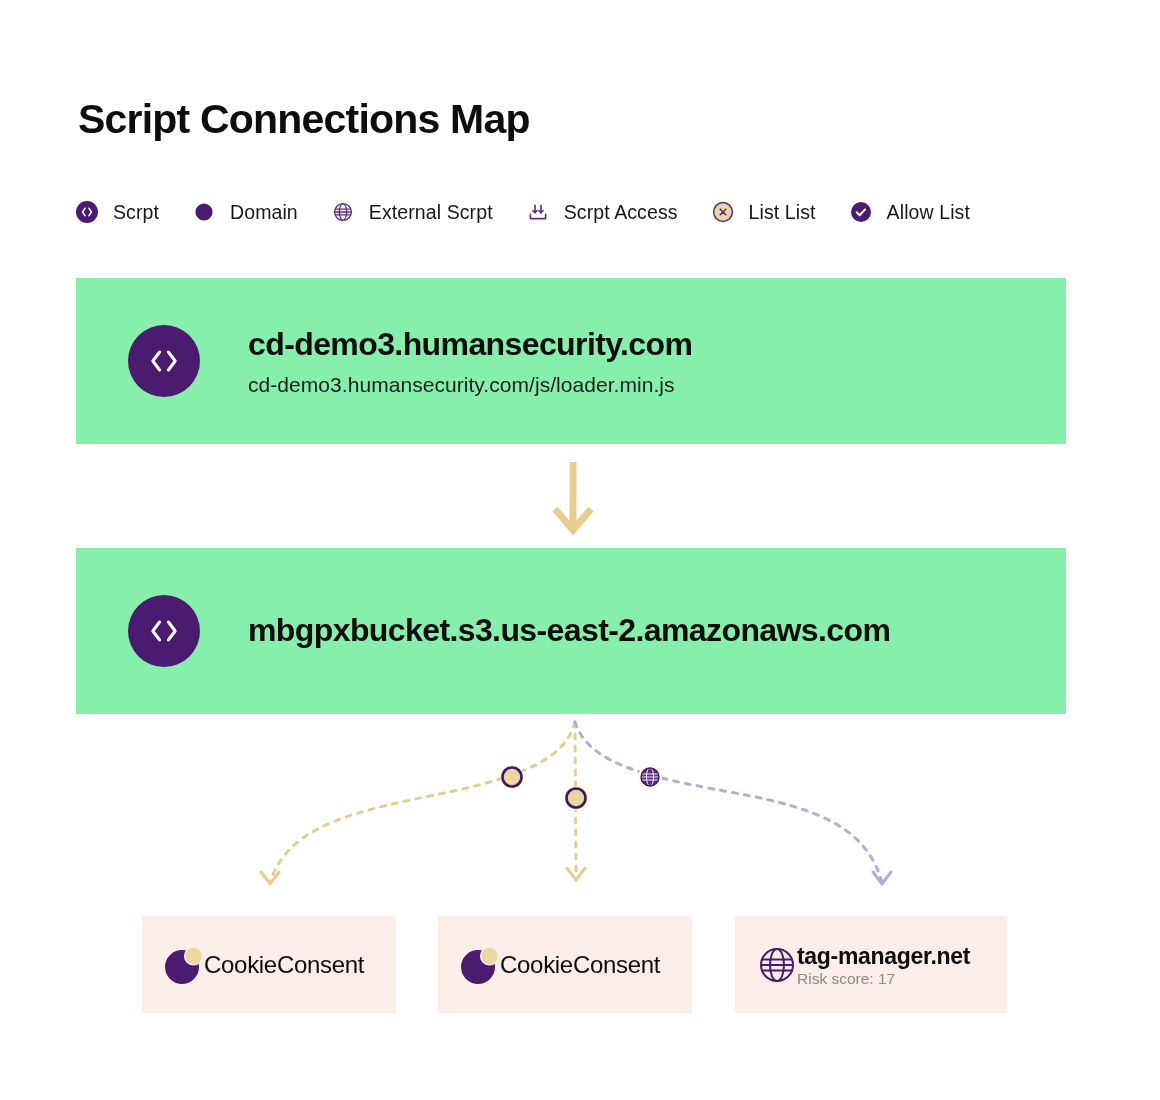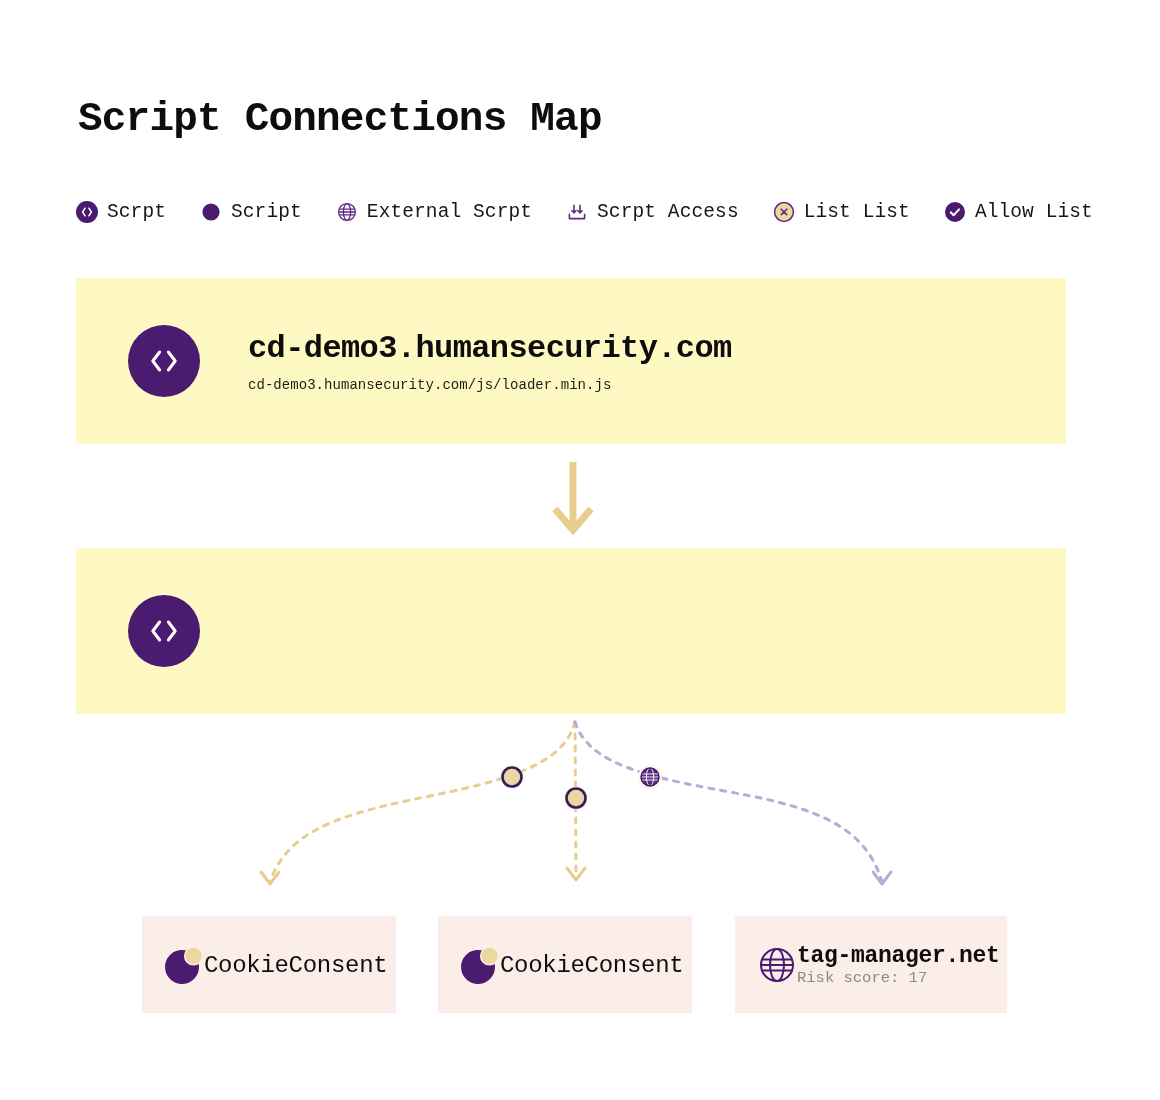--- a/index.html
+++ b/index.html
@@ -2,63 +2,63 @@
 <html><head>
 <meta charset="utf-8">
 <style>
   * { box-sizing: border-box; margin: 0; padding: 0; }
   html, body {
     width: 1160px; height: 1100px;
     background: #ffffff;
     font-family: "Liberation Sans", "DejaVu Sans", sans-serif;
     overflow: hidden;
   }
-  .page { position: relative; width: 1160px; height: 1100px; font-family: Liberation Mono, monospace; }
+  .page { position: relative; width: 1160px; height: 1100px; }
 
   
   .page-title {
     position: absolute; left: 78px; top: 96px;
     font-size: 41px; font-weight: 700; letter-spacing: -0.8px;
     color: #0d0d0d; white-space: nowrap;
   }
 
   
   .legend {
     position: absolute; left: 76px; top: 197px;
     display: flex; align-items: center; gap: 34px;
     height: 30px;
   }
-  .legend-item { display: flex; align-items: center; gap: 9px; }
+  .legend-item { display: flex; align-items: center; gap: 15px; }
   .legend-label {
     font-size: 19.5px; color: #171717; white-space: nowrap;
     letter-spacing: 0.1px;
   }
   .lg-ico { width: 22px; height: 22px; flex: 0 0 22px; display:block; }
 
   
   .node-card {
     position: absolute;
-    background: #fef9c3;
+    background: #86efac;
     display: flex; align-items: center;
   }
   .node-card.card-a { left: 76px; top: 278px; width: 990px; height: 166px; }
   .node-card.card-b { left: 76px; top: 548px; width: 990px; height: 166px; }
   .node-ico-wrap { position: absolute; left: 52px; top: 50%; transform: translateY(-50%); }
   .script-circle {
     width: 72px; height: 72px; border-radius: 50%;
     background: #4A1B6E; display: flex; align-items: center; justify-content: center;
   }
   .script-circle svg { width: 40px; height: 40px; display: block; }
   .node-text { position: absolute; left: 172px; top: 50%; transform: translateY(-50%); }
   .node-title {
     font-size: 32px; font-weight: 700; color: #0d0d0d;
     letter-spacing: -0.6px; line-height: 1.18; white-space: nowrap;
   }
   .node-sub {
-    font-size: 14px; color: #1d1d1d; margin-top: 9px;
+    font-size: 21px; color: #1d1d1d; margin-top: 9px;
     letter-spacing: 0.05px; white-space: nowrap;
   }
 
   
   .arrow-ab { position: absolute; left: 548px; top: 460px; width: 50px; height: 78px; }
 
   
   .connectors { position: absolute; left: 0; top: 700px; width: 1160px; height: 220px; }
 
   
@@ -99,21 +99,21 @@
       </span>
       <span class="legend-label">Scrpt</span>
     </div>
 
     <div class="legend-item">
       <span class="lg-ico">
         <svg viewBox="0 0 22 22">
             <circle cx="11" cy="11" r="8.6" fill="#4A1B6E"></circle>
           </svg>
       </span>
-      <span class="legend-label">Script</span>
+      <span class="legend-label">Domain</span>
     </div>
 
     <div class="legend-item">
       <span class="lg-ico">
         <svg viewBox="0 0 22 22" fill="none" stroke="#5B2A84" stroke-width="1.3">
           <circle cx="11" cy="11" r="8.4"></circle>
           <ellipse cx="11" cy="11" rx="3.6" ry="8.4"></ellipse>
           <path d="M2.8 8.2h16.4M2.8 13.8h16.4M2.6 11h16.8"></path>
         </svg>
       </span>
@@ -174,20 +174,21 @@
 
   <div class="node-card card-b">
     <div class="node-ico-wrap">
       <div class="script-circle">
         <svg viewBox="0 0 40 40">
             <path d="M15.6 11 8.8 20l6.8 9M24.4 11 31.2 20l-6.8 9" stroke="#fff" stroke-width="3" fill="none" stroke-linecap="round" stroke-linejoin="round"></path>
           </svg>
       </div>
     </div>
     <div class="node-text">
+      <div class="node-title">mbgpxbucket.s3.us-east-2.amazonaws.com</div>
     </div>
   </div>
 
   <svg class="connectors" viewBox="0 0 1160 220">
 
     <path d="M575 22 C 565 60, 520 78, 430 96 C 340 114, 288 130, 270 182" stroke="#E8CE8E" stroke-width="3" fill="none" stroke-dasharray="5 7" stroke-linecap="round"></path>
     <path d="M261 172 L270 184 L279 172" stroke="#E8CE8E" stroke-width="3" fill="none" stroke-linecap="round" stroke-linejoin="round"></path>
 
     <path d="M575 22 L576 176" stroke="#E8CE8E" stroke-width="3" fill="none" stroke-dasharray="5 7" stroke-linecap="round"></path>
     <path d="M567 168 L576 180 L585 168" stroke="#E8CE8E" stroke-width="3" fill="none" stroke-linecap="round" stroke-linejoin="round"></path>

